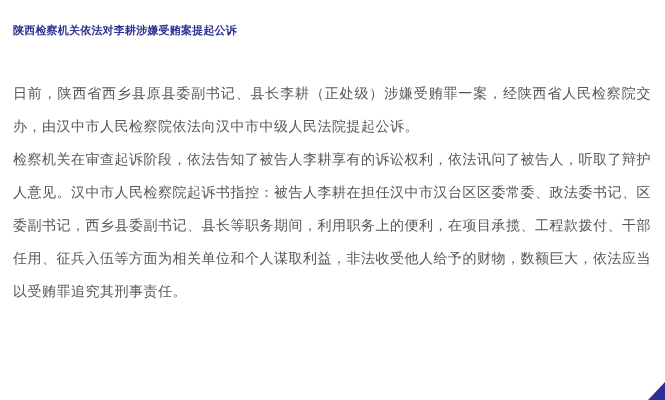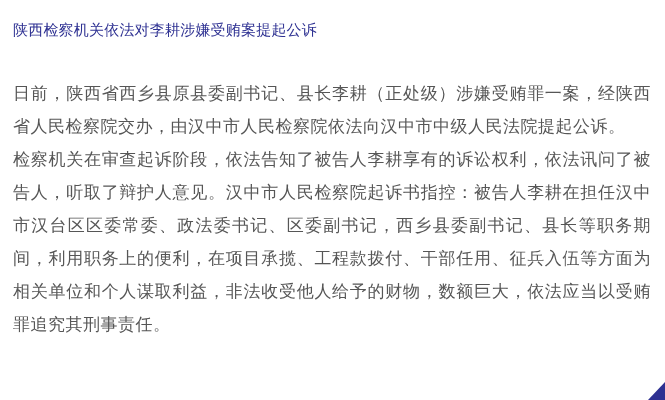--- a/index.html
+++ b/index.html
@@ -16,28 +16,28 @@
   }
   .page {
     box-sizing: border-box;
     width: 665px;
     height: 400px;
     padding: 17px 14px 0 13px;
     position: relative;
   }
   .article-title {
     margin: 0;
-    font-size: 15px;
-    font-weight: normal;
+    font-size: 11px;
+    font-weight: bold;
     line-height: 26px;
     letter-spacing: 0.2px;
   }
   .article-paragraph {
     margin: 0;
-    font-size: 17px;
+    font-size: 14px;
     font-weight: normal;
     line-height: 33px;
     letter-spacing: 0.5px;
     text-align: justify;
     text-justify: inter-ideograph;
     word-break: break-all;
   }
   .article-paragraph.first {
     margin-top: 34px;
   }

